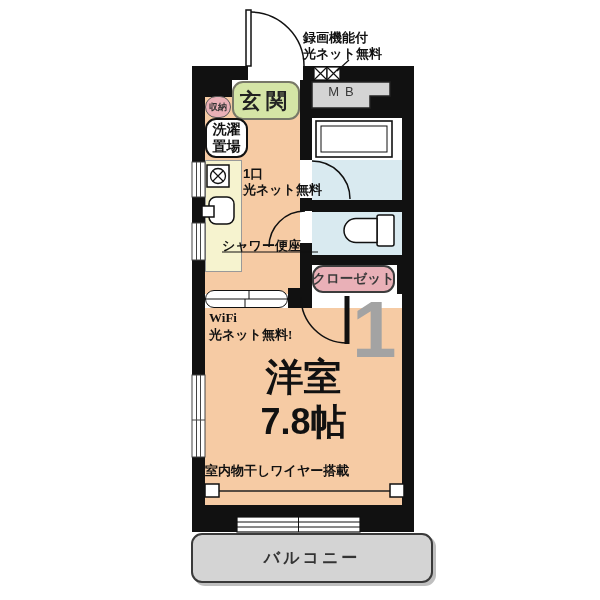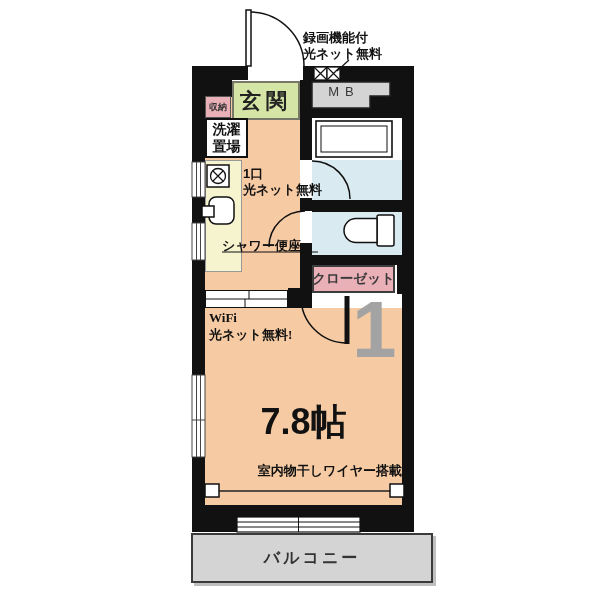--- a/index.html
+++ b/index.html
@@ -3,21 +3,21 @@
 <meta charset="utf-8">
 <style>
   html,body{margin:0;padding:0;background:#ffffff;}
   #canvas{
     position:relative;width:600px;height:600px;background:#fff;overflow:hidden;
     font-family:"Liberation Sans","DejaVu Sans",sans-serif;
   }
   .wall{position:absolute;background:var(--wall,#111);}
   .open{position:absolute;background:#fff;}
   .fill{position:absolute;}
-  .box{position:absolute;box-sizing:border-box;display:flex;align-items:center;justify-content:center;}
+  .box{position:absolute;box-sizing:border-box;display:flex;align-items:center;justify-content:center;border-radius:11px;}
   .txt{position:absolute;color:#111;font-weight:bold;white-space:nowrap;}
   svg{position:absolute;left:0;top:0;}
   .ln{stroke:#111;fill:none;}
 </style>
 </head>
 <body>
 
 <div id="canvas">
 
   <div class="fill" style="left:205px;top:96px;width:95px;height:198px;background:var(--room-orange);"></div>
@@ -147,16 +147,17 @@
   <div class="txt" style="left:243px;top:166px;font-size:13px;line-height:1.25;">
     <span style="display:block;">1口</span>
     <span style="display:block;">光ネット無料</span>
   </div>
   <div class="txt" style="left:222px;top:237px;font-size:13px;">シャワー便座</div>
   <div class="txt" style="left:209px;top:310px;font-size:13px;line-height:1.3;font-family:Liberation Serif, serif;">
     <span style="display:block;">WiFi</span>
     <span style="display:block;">光ネット無料!</span>
   </div>
   <div class="txt" style="left:352px;top:290px;font-size:80px;line-height:1;color:var(--unit-gray);">1</div>
+  <div class="txt" style="left:205px;top:352px;width:197px;text-align:center;font-size:38px;">洋室</div>
   <div class="txt" style="left:205px;top:398px;width:197px;text-align:center;font-size:36px;">7.8帖</div>
-  <div class="txt" style="left:205px;top:462px;width:197px;text-align:right;font-size:13px;">室内物干しワイヤー搭載</div>
+  <div class="txt" style="left:205px;top:462px;width:197px;text-align:left;font-size:13px;">室内物干しワイヤー搭載</div>
 
 </div>
 
 </body></html>

